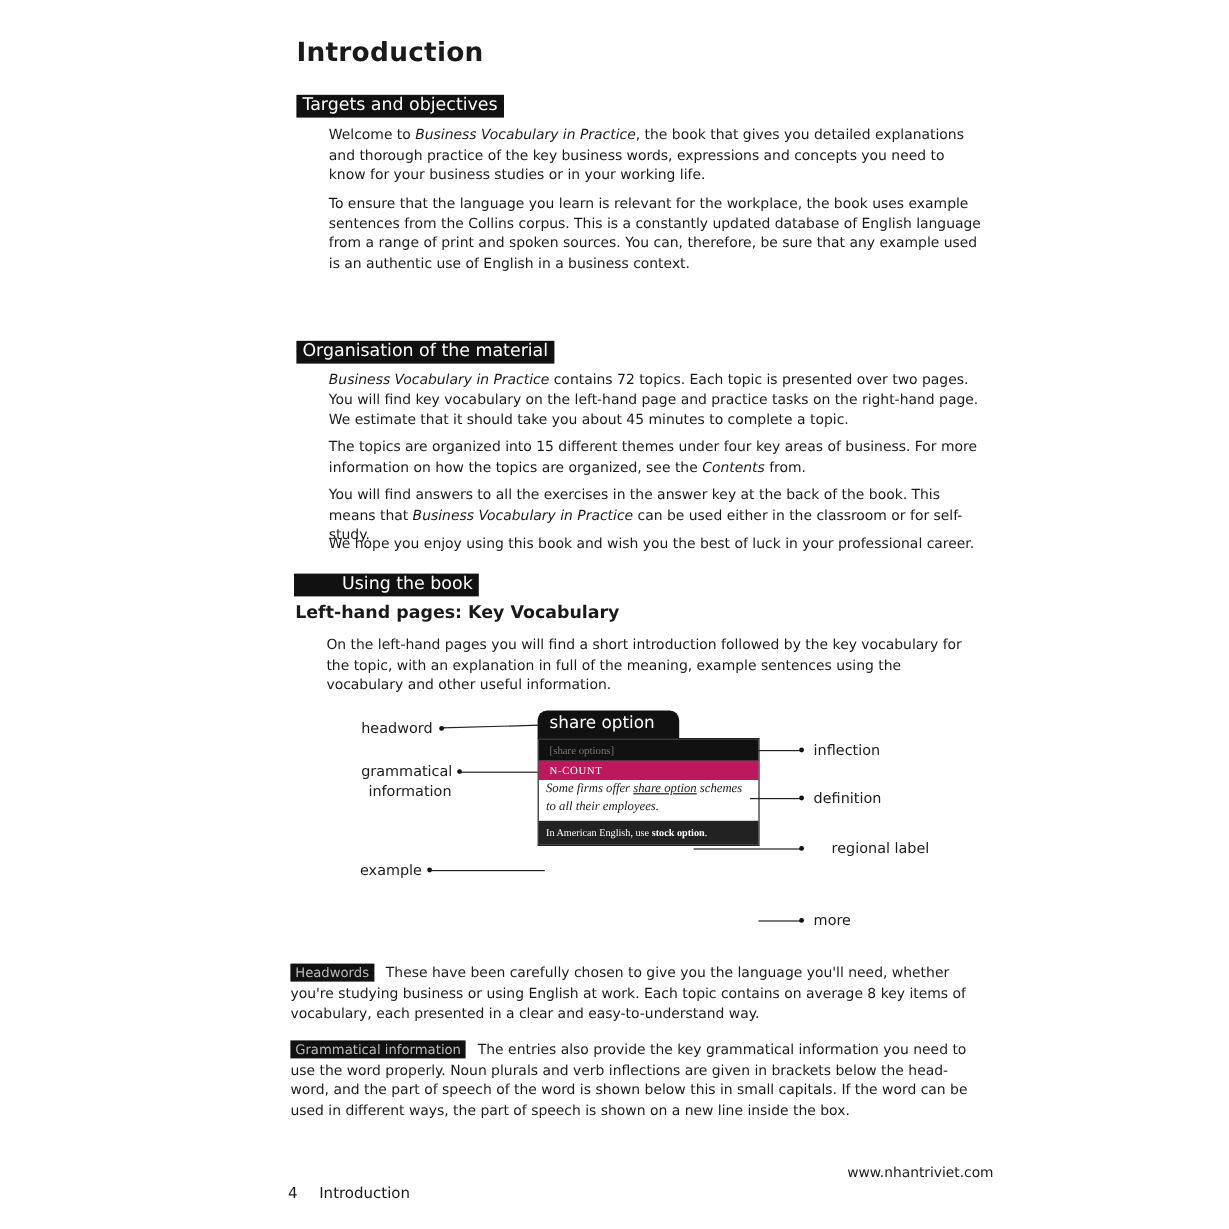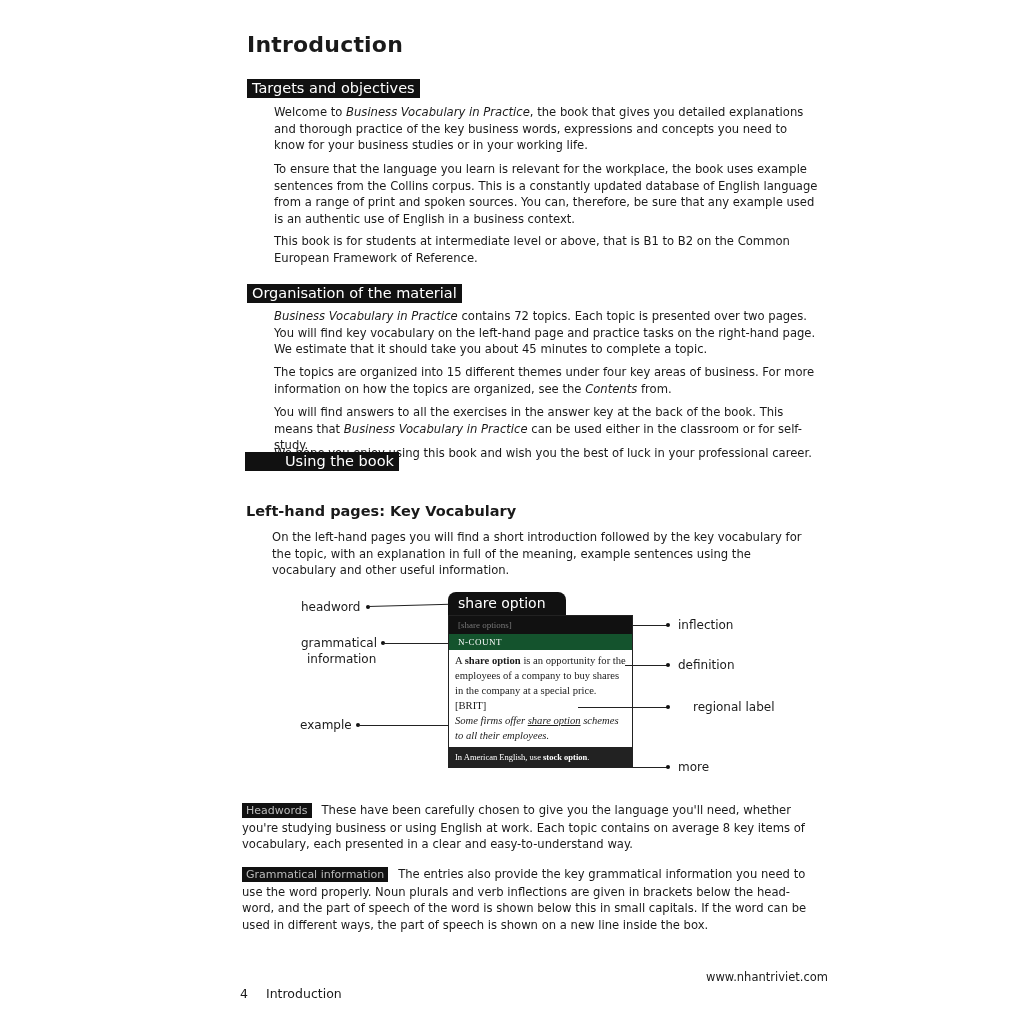--- a/index.html
+++ b/index.html
@@ -17,48 +17,47 @@
 
   
   .dia-label { position: absolute; font-size: 12px; }
   .line { position: absolute; height: 1px; background: #222; }
   .dot { position: absolute; width: 4px; height: 4px; background: #111; border-radius: 50%; }
   .head-tab { position: absolute; left: 448px; top: 592px; width: 118px; height: 24px;
               background: #111; color: #fff; font-size: 14px; border-radius: 8px 8px 0 0;
               padding-left: 10px; line-height: 22px; box-sizing: border-box; }
   .entry { position: absolute; left: 448px; top: 615px; width: 183px; border: 1px solid #222; background: #fff; font-family: Liberation Serif, serif; }
   .entry .infl { background: #111; color: #777; font-size: 9px; height: 18px; line-height: 18px; padding-left: 9px; }
-  .entry .gram { background: #14532d; color: #fff; font-size: 9px; height: 16px; line-height: 16px; padding-left: 9px; letter-spacing: 0.5px; }
+  .entry .gram { background: #be185d; color: #fff; font-size: 9px; height: 16px; line-height: 16px; padding-left: 9px; letter-spacing: 0.5px; }
   .entry .def { font-size: 10.6px; line-height: 15px; padding: 3px 6px 0 6px; }
   .entry .ex { font-size: 10.6px; line-height: 15px; padding: 0 6px 4px 6px; font-style: italic; }
   .entry .ex u { text-decoration: underline; }
   .entry .note { background: #222; color: #fff; font-size: 8.5px; height: 20px; line-height: 20px; padding-left: 6px; }
   .footer-num { position: absolute; left: 240px; top: 986px; font-size: 12.5px; }
   .footer-title { position: absolute; left: 266px; top: 986px; font-size: 12.5px; }
   .footer-url { position: absolute; left: 706px; top: 970px; font-size: 11.5px; text-align: center; }
 </style>
 </head>
 <body>
 
 <div class="page">
 
   <div class="title">Introduction</div>
 
   <div class="sec-label" style="top:79px;">Targets and objectives</div>
   <p class="para" style="top:104px;"><span>Welcome to </span><i>Business Vocabulary in Practice</i><span>, the book that gives you detailed explanations and thorough practice of the key business words, expressions and concepts you need to know for your business studies or in your working life.</span></p>
   <p class="para" style="top:161px;">To ensure that the language you learn is relevant for the workplace, the book uses example sentences from the Collins corpus. This is a constantly updated database of English language from a range of print and spoken sources. You can, therefore, be sure that any example used is an authentic use of English in a business context.</p>
-  <p class="para" style="top:233px;">This book is for students at intermediate level or above, that is B1 to B2 on the Common European Framework of Reference.</p>
 
   <div class="sec-label" style="top:284px;">Organisation of the material</div>
   <p class="para" style="top:308px;"><i>Business Vocabulary in Practice</i><span> contains 72 topics. Each topic is presented over two pages. You will find key vocabulary on the left-hand page and practice tasks on the right-hand page. We estimate that it should take you about 45 minutes to complete a topic.</span></p>
   <p class="para" style="top:364px;"><span>The topics are organized into 15 different themes under four key areas of business. For more information on how the topics are organized, see the </span><i>Contents</i><span> from.</span></p>
   <p class="para" style="top:404px;"><span>You will find answers to all the exercises in the answer key at the back of the book. This means that </span><i>Business Vocabulary in Practice</i><span> can be used either in the classroom or for self-study.</span></p>
   <p class="para" style="top:445px;">We hope you enjoy using this book and wish you the best of luck in your professional career.</p>
 
-  <div class="sec-label" style="top:452px;left:245px;padding-left:40px;">Using the book</div>
+  <div class="sec-label" style="top:478px;left:245px;padding-left:40px;">Using the book</div>
   <div class="subhead">Left-hand pages: Key Vocabulary</div>
   <p class="para" style="top:529px;left:272px;width:545px;">On the left-hand pages you will find a short introduction followed by the key vocabulary for the topic, with an explanation in full of the meaning, example sentences using the vocabulary and other useful information.</p>
 
   <div>
     <div class="dia-label" style="left:301px;top:600px;text-align:center;">headword</div>
     <div class="dot" style="left:366px;top:605px;"></div>
     <div class="line" style="left:368px;top:606px;width:82px;transform:rotate(-1.5deg);transform-origin:left;"></div>
 
     <div class="dia-label" style="left:301px;top:636px;">grammatical</div>
     <div class="dia-label" style="left:307px;top:652px;">information</div>
@@ -66,21 +65,20 @@
     <div class="line" style="left:383px;top:643px;width:67px;"></div>
 
     <div class="dia-label" style="left:300px;top:718px;">example</div>
     <div class="dot" style="left:356px;top:723px;"></div>
     <div class="line" style="left:358px;top:725px;width:96px;"></div>
 
     <div class="head-tab">share option</div>
     <div class="entry">
       <div class="infl">[share options]</div>
       <div class="gram">N-COUNT</div>
-      <div class="def"><span>A </span><b>share option</b><span> is an opportunity for the employees of a company to buy shares in the company at a special price. [BRIT]</span></div>
       <div class="ex"><span>Some firms offer </span><u>share option</u><span> schemes to all their employees.</span></div>
       <div class="note"><span>In American English, use </span><b>stock option</b><span>.</span></div>
     </div>
 
     <div class="line" style="left:632px;top:625px;width:36px;"></div>
     <div class="dot" style="left:666px;top:623px;"></div>
     <div class="dia-label" style="left:678px;top:618px;">inflection</div>
 
     <div class="line" style="left:625px;top:665px;width:43px;"></div>
     <div class="dot" style="left:666px;top:663px;"></div>

